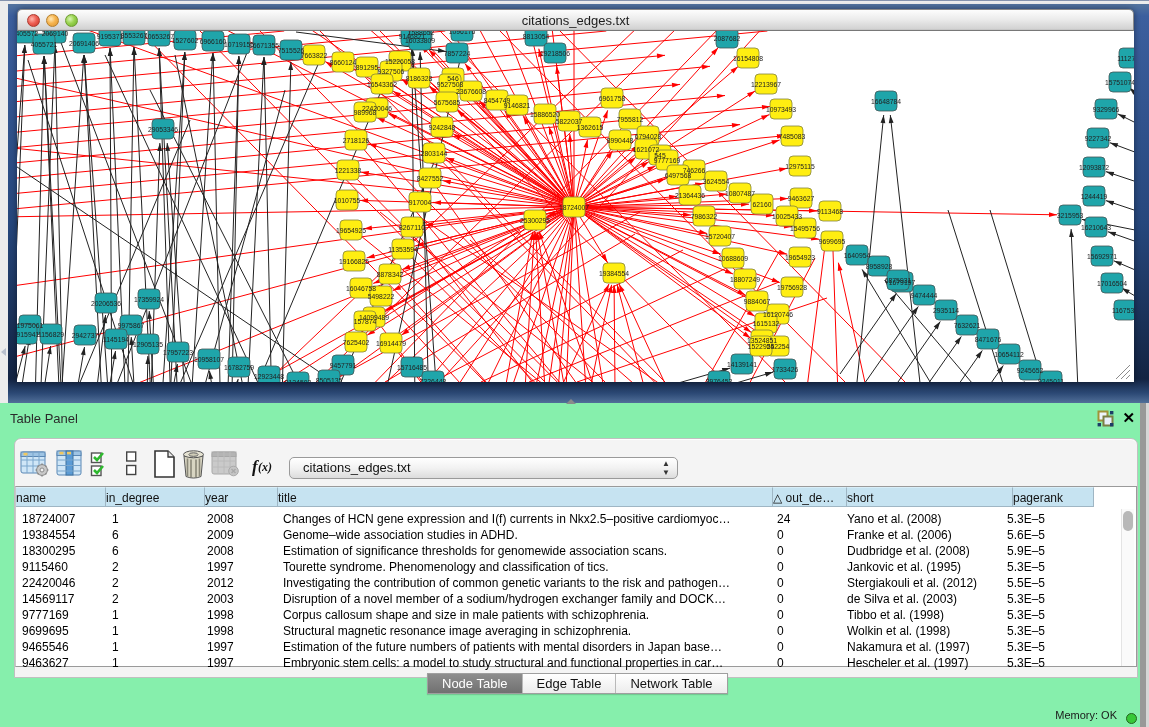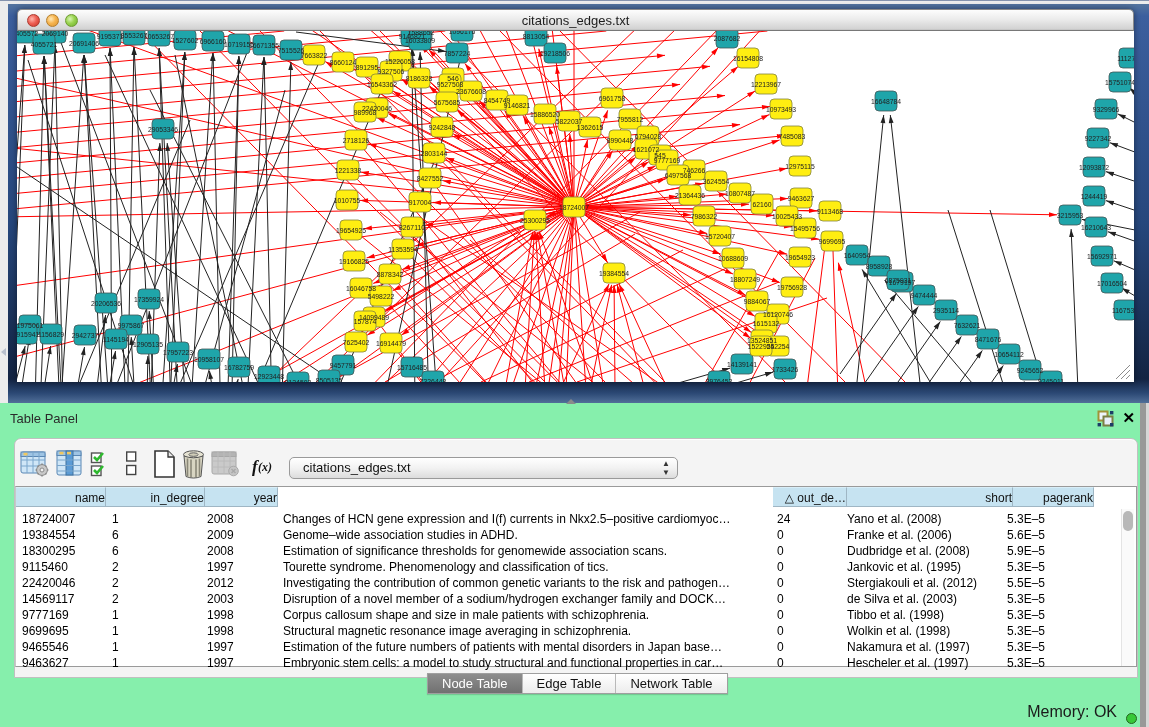--- a/index.html
+++ b/index.html
@@ -16,34 +16,34 @@
 .nl{font-family:"Liberation Sans",sans-serif;font-size:6.8px;fill:#222;text-anchor:middle}
 #panel{position:absolute;left:0;top:403px;width:1149px;height:324px;background:#86efac}
 #ptitle{position:absolute;left:10px;top:8px;font-size:13px;color:#2b2b2b}
 #pclose{position:absolute;right:14px;top:6px;font-size:15px;color:#000;font-weight:bold}
 #pbox{position:absolute;left:14px;top:35px;width:1124px;height:240px;background:#f4f4f4;border:1px solid #c0c0c0;border-radius:7px 7px 0 0;box-shadow:inset 0 1px 0 #fff}
 #toolbar{position:absolute;left:0;top:0;width:100%;height:46px}
 #combo{position:absolute;left:274px;top:18px;width:389px;height:22px;border:1px solid #9a9a9a;border-radius:5px;background:linear-gradient(180deg,#ffffff 0,#f2f2f2 50%,#dcdcdc 100%);font-size:13px;color:#111;line-height:20px;padding-left:13px}
 #combo .arr{position:absolute;right:7px;top:1px;font-size:8px;color:#333;line-height:9px;text-align:center}
 #tblwrap{position:absolute;left:0px;top:47px;width:1122px;height:181px;background:#fff;border:1px solid #9a9a9a;border-left:1px solid #c8c8c8}
 #thead{position:absolute;left:0;top:0;height:20px;width:1106px;font-size:12px;color:#111}
-#thead span{position:absolute;top:0;height:20px;line-height:20px;text-align:right;background:#c6e3f1;border-right:1px solid #9fb6c4;border-bottom:1px solid #9fb6c4;border-top:1px solid #d8eef8}
+#thead span{position:absolute;top:0;height:20px;line-height:20px;text-align:left;background:#c6e3f1;border-right:1px solid #9fb6c4;border-bottom:1px solid #9fb6c4;border-top:1px solid #d8eef8}
 #tbody{position:absolute;left:0;top:24px;font-size:12px;color:#000}
 .tr{position:relative;height:16px;line-height:16px;white-space:nowrap}
 .tr span{position:absolute;top:0;height:16px;overflow:hidden}
 .c0{left:6px;width:86px}.c1{left:96px;width:95px}.c2{left:191px;width:70px}
 .c3{left:267px;width:492px}.c4{left:761px;width:70px}
 .c5{left:831px;width:166px;text-align:left}.c6{left:991px;width:80px}
 #vsb{position:absolute;right:2px;top:22px;width:13px;height:157px;background:#fafafa;border-left:1px solid #e4e4e4}
 #vsb .th{position:absolute;left:1px;top:2px;width:10px;height:20px;background:#b8b8b8;border-radius:5px}
 #tabs{position:absolute;left:427px;top:270px;height:21px;border:1px solid #9f9f9f;border-radius:0;background:linear-gradient(180deg,#fff,#ececec);overflow:hidden;box-shadow:0 1px 1px rgba(0,0,0,.15)}
 #tabs span{display:inline-block;height:21px;line-height:20px;font-size:13px;color:#111;padding:0 14px;border-right:1px solid #b9b9b9;vertical-align:top}
 #tabs span.sel{background:linear-gradient(180deg,#8d8d8d,#6e6e6e);color:#fff}
 #tabs span:last-child{border-right:none}
-#mem{position:absolute;right:32px;bottom:6px;font-size:16px;color:#1a1a1a}
+#mem{position:absolute;right:32px;bottom:6px;font-size:11px;color:#1a1a1a}
 #memdot{position:absolute;right:12px;bottom:3px;width:11px;height:11px;border-radius:50%;background:#37c837;border:1.5px solid #23641f}
 #rstrip{position:absolute;right:3px;top:403px;width:6px;height:324px;background:#989898}
 #rstrip2{position:absolute;right:0;top:403px;width:3px;height:324px;background:#d6d6d6}
 </style></head><body>
 <div id="desk"></div>
 <div id="top"></div>
 <div id="deskl"></div>
 <div id="win">
   <div id="canvas">
       <svg width="1117" height="351" viewBox="0 0 1117 351" style="position:absolute;left:0;top:0">
@@ -839,20 +839,21 @@
         <text x="237" y="33" font-size="17" font-style="italic" font-weight="bold" font-family="Liberation Serif,serif" fill="#111">f</text>
         <text x="243" y="32" font-size="12" font-style="italic" font-weight="bold" font-family="Liberation Serif,serif" fill="#111">(x)</text>
       </svg>
       <div id="combo">citations_edges.txt<div class="arr">▲<br>▼</div></div>
     </div>
     <div id="tblwrap">
       <div id="thead">
         <span style="left:0;width:90px">name</span>
         <span style="left:90px;width:99px">in_degree</span>
         <span style="left:189px;width:73px">year</span>
+        <span style="left:262px;width:495px">title</span>
         <span style="left:757px;width:74px">△ out_de…</span>
         <span style="left:831px;width:166px">short</span>
         <span style="left:997px;width:81px">pagerank</span>
       </div>
       <div id="tbody">
 <div class="tr">
             <span class="c0">18724007</span>
             <span class="c1">1</span>
             <span class="c2">2008</span>
             <span class="c3">Changes of HCN gene expression and I(f) currents in Nkx2.5–positive cardiomyoc…</span>

